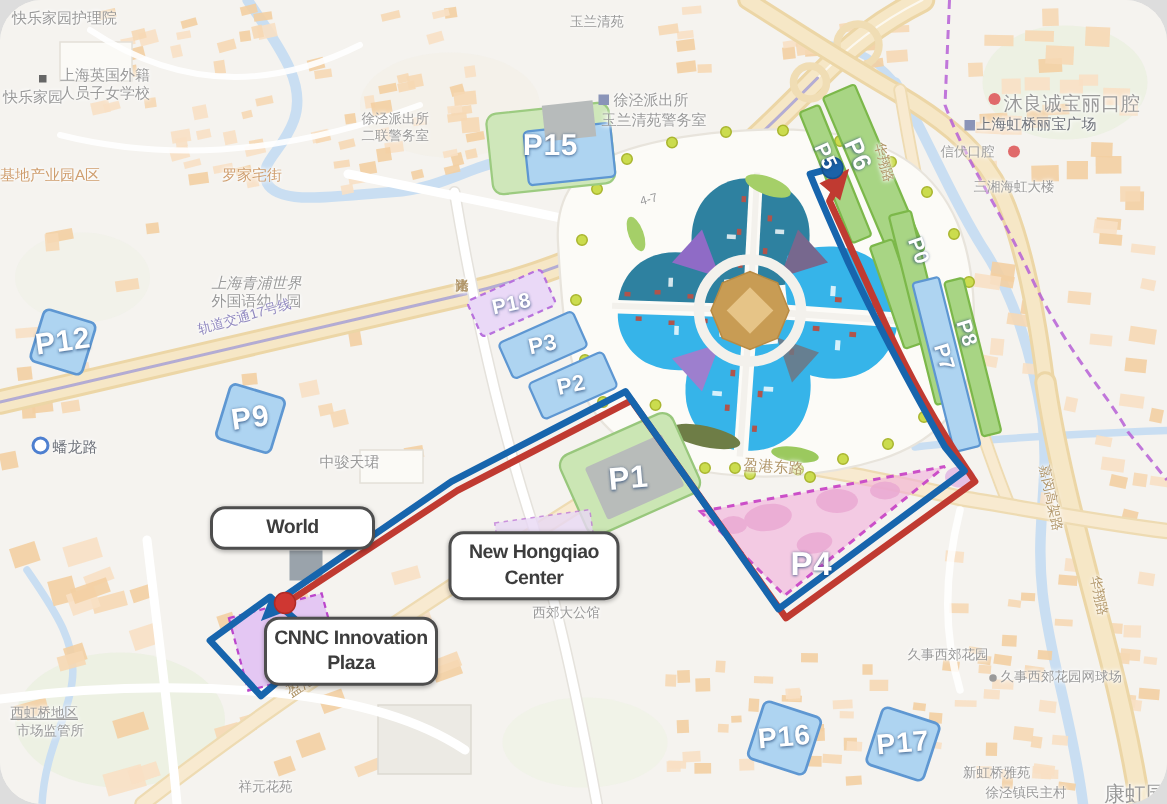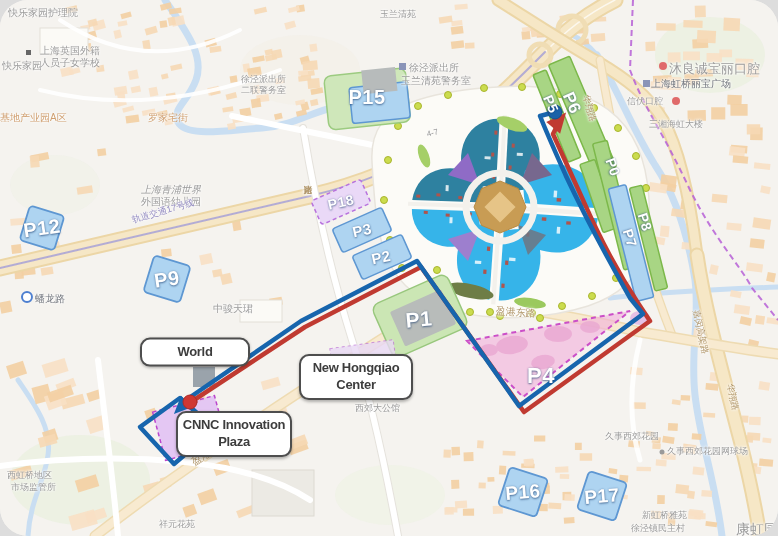--- a/index.html
+++ b/index.html
@@ -540,24 +540,24 @@
       <span class="mt" style="left: 734px; top: 383px; font-size: 9px; color: rgb(176, 149, 104); transform: rotate(78deg);">华翔路</span>
       <span class="mt" style="left: 148px; top: 113px; font-size: 10px; color: rgb(207, 158, 110);">罗家宅街</span>
       <span class="mt" style="left: 0px; top: 113px; font-size: 10px; color: rgb(207, 158, 110);">基地产业园A区</span>
       <span class="mt" style="left: 669px; top: 62px; font-size: 13px; color: rgb(154, 154, 154);">沐良诚宝丽口腔</span>
       <span class="mt" style="left: 651px; top: 79px; font-size: 10px; color: rgb(111, 115, 123);">上海虹桥丽宝广场</span>
       <span class="mt" style="left: 627px; top: 97px; font-size: 9px; color: rgb(154, 154, 154);">信伏口腔</span>
       <span class="mt" style="left: 649px; top: 120px; font-size: 9px; color: rgb(154, 154, 154);">三湘海虹大楼</span>
       <span class="mt" style="left: 605px; top: 432px; font-size: 9px; color: rgb(154, 154, 154);">久事西郊花园</span>
       <span class="mt" style="left: 667px; top: 447px; font-size: 9px; color: rgb(154, 154, 154);">久事西郊花园网球场</span>
       <span class="mt" style="left: 642px; top: 511px; font-size: 9px; color: rgb(154, 154, 154);">新虹桥雅苑</span>
-      <span class="mt" style="left: 631px; top: 524px; font-size: 9px; color: rgb(154, 154, 154);">徐泾镇民主村</span>
+      <span class="mt" style="left: 657px; top: 524px; font-size: 9px; color: rgb(154, 154, 154);">徐泾镇民主村</span>
       <span class="mt" style="left: 736px; top: 522px; font-size: 14px; color: rgb(154, 154, 154);">康虹园</span>
       <span class="mt" style="left: 355px; top: 404px; font-size: 9px; color: rgb(154, 154, 154); text-align: right;">西郊大公馆</span>
-      <span class="mt" style="left: 7px; top: 471px; font-size: 9px; color: rgb(154, 154, 154);">西虹桥地区</span>
+      <span class="mt" style="left: 7px; top: 471px; font-size: 9px; color: rgb(154, 154, 154); text-decoration: underline;">西虹桥地区</span>
       <span class="mt" style="left: 11px; top: 483px; font-size: 9px; color: rgb(154, 154, 154);">市场监管所</span>
       <span class="mt" style="left: 159px; top: 520px; font-size: 9px; color: rgb(154, 154, 154);">祥元花苑</span>
       <span class="mt" style="left: 426px; top: 131px; font-size: 8px; color: rgb(154, 154, 154); transform: rotate(-15deg);">4-7</span>
     </div>
 <div class="layer" id="parking-labels">
       <div class="plabel" style="left: 367px; top: 97px; font-size: 20px; transform: translate(-50%, -50%) rotate(0deg);">P15</div>
       <div class="plabel" style="left: 551px; top: 104px; font-size: 14px; transform: translate(-50%, -50%) rotate(66deg);">P5</div>
       <div class="plabel" style="left: 572px; top: 103px; font-size: 17px; transform: translate(-50%, -50%) rotate(66deg);">P6</div>
       <div class="plabel" style="left: 613px; top: 167px; font-size: 14px; transform: translate(-50%, -50%) rotate(70deg);">P0</div>
       <div class="plabel" style="left: 645px; top: 222px; font-size: 14px; transform: translate(-50%, -50%) rotate(73deg);">P8</div>

